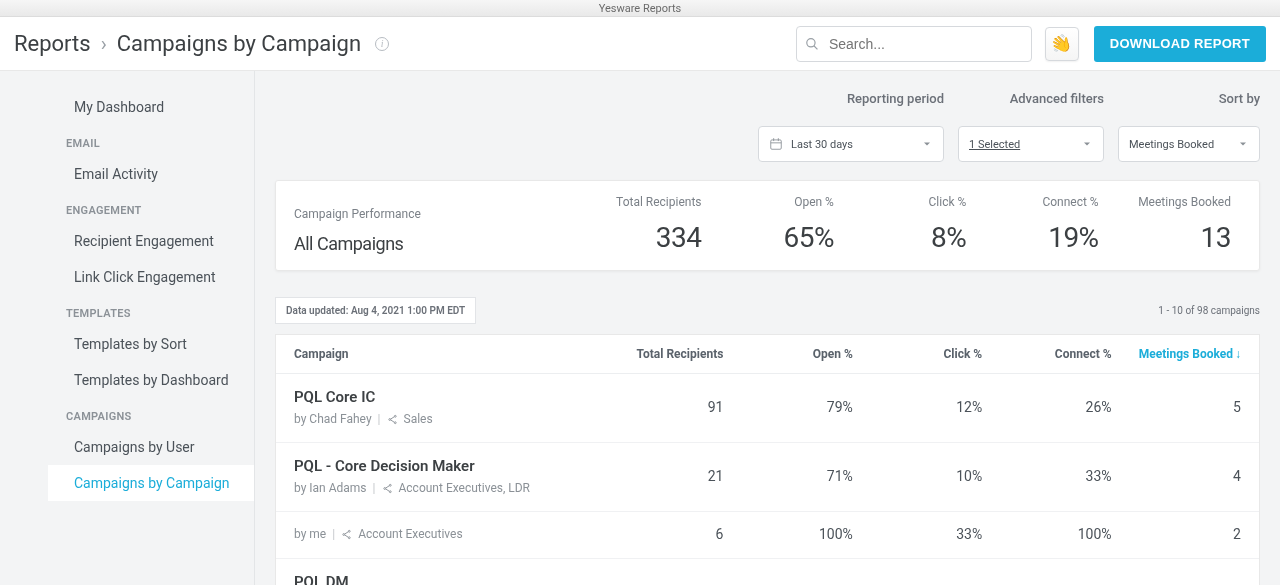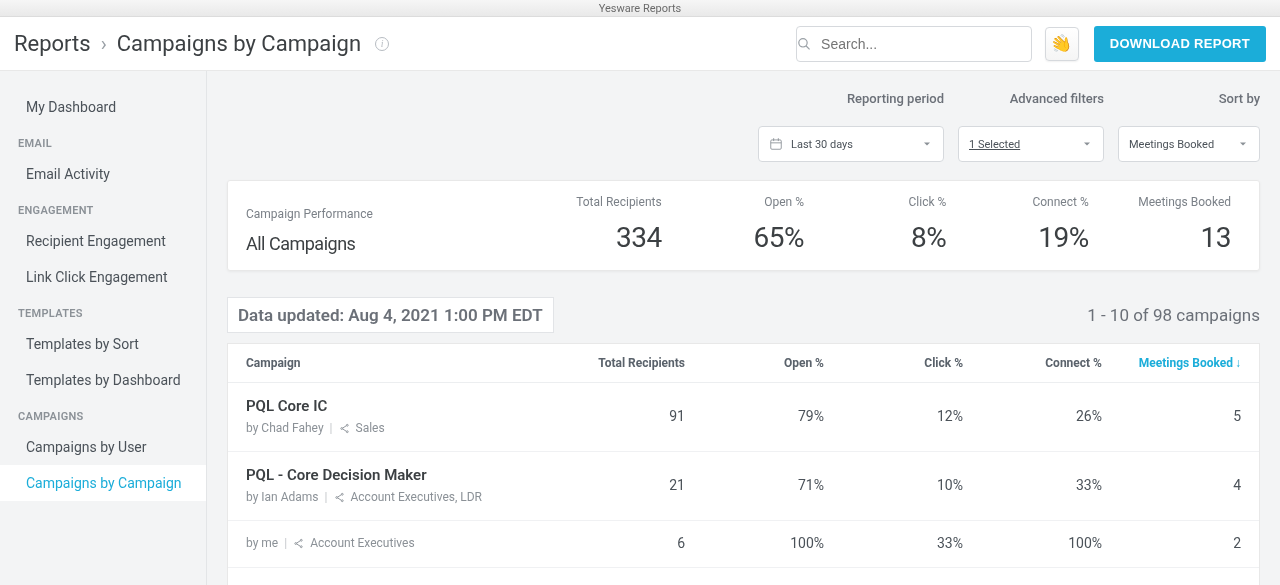--- a/index.html
+++ b/index.html
@@ -5,28 +5,28 @@
   * { box-sizing: border-box; margin: 0; padding: 0; }
   body { font-family: -apple-system, "Segoe UI", Roboto, "Helvetica Neue", Arial, sans-serif; background:#f3f4f5; color:#525b66; width:1280px; height:585px; overflow:hidden; }
   
   .titlebar { height:17px; background:linear-gradient(#f6f6f6,#e9e9e9); border-bottom:1px solid #dcdcdc; font-size:11px; color:#6b6b6b; text-align:center; line-height:17px; }
   
   .header { height:54px; background:#fff; border-bottom:1px solid #e8e8e8; display:flex; align-items:center; padding:0 14px; }
   .breadcrumb { display:flex; align-items:center; gap:10px; font-size:22px; color:#3c4043; font-weight:400; }
   .breadcrumb .sep { color:#9aa0a6; font-size:20px; }
   .info-icon { width:14px; height:14px; border:1px solid #b7bcc2; border-radius:50%; display:inline-flex; align-items:center; justify-content:center; font-size:10px; color:#b7bcc2; font-style:italic; font-family:serif; margin-left:4px;}
   .header-spacer { flex:1; }
-  .search-box { width:236px; height:36px; border:1px solid #d6d9dd; border-radius:4px; display:flex; align-items:center; padding:0 0; gap:10px; color:#9aa0a6; background:#fff;margin-left:36px;}
+  .search-box { width:236px; height:36px; border:1px solid #d6d9dd; border-radius:4px; display:flex; align-items:center; padding:0 8px; gap:10px; color:#9aa0a6; background:#fff;margin-left:36px;}
   .search-box svg { width:16px; height:16px; stroke:#9aa0a6; fill:none; }
   .search-box input { border:none; outline:none; font-size:14px; color:#6b7078; width:100%; background:transparent;}
   .wave-btn { width:34px; height:34px; margin-left:13px; border:1px solid #d6d9dd; border-radius:4px; background:linear-gradient(#fff,#f5f5f5); display:flex; align-items:center; justify-content:center; box-shadow:0 1px 2px rgba(0,0,0,.06);}
   .wave-btn span { font-size:17px; transform:rotate(-20deg); display:inline-block; }
   .download-btn { margin-left:15px; height:36px; padding:0 16px; background:#1badd9; color:#fff; border:none; border-radius:3px; font-size:13px; font-weight:600; letter-spacing:.3px; cursor:pointer;}
   
-  .layout { display:flex; height:calc(585px - 17px - 54px); }
+  .layout { display:flex; height:calc(585px - 17px - 54px);padding-left:48px; }
   .sidebar { width:207px; border-right:1px solid #e3e5e7; background:#f3f4f5; padding-top:18px;}
   .side-item { font-size:14px; color:#4b5259; padding:10px 14px 10px 26px; cursor:pointer; }
   .side-item.active { background:#fff; color:#1badd9; }
   .side-heading { font-size:11px; font-weight:600; letter-spacing:.3px; color:#8b9197; padding:12px 14px 6px 18px; }
   .main { flex:1; overflow:auto; }
   
   .filter-row { display:flex; justify-content:flex-end; gap:14px; padding:20px 20px 18px 20px; }
   .filter-group { display:flex; flex-direction:column; gap:20px;text-align:right; }
   .filter-label { font-size:13px; color:#6b7078; font-weight:500;}
   .dropdown { height:36px; border:1px solid #d6d9dd; border-radius:4px; background:#fff; display:flex; align-items:center; justify-content:space-between; padding:0 10px; font-size:11px; color:#4b5259; cursor:pointer;}
@@ -36,21 +36,21 @@
   .dd1 { width:186px; } .dd2 { width:146px;text-decoration:underline; } .dd3 { width:142px; }
   
   .summary { margin:0 20px; background:#fff; border:1px solid #e8e8e8; border-radius:3px; box-shadow:0 1px 3px rgba(0,0,0,.05); display:flex; padding:14px 28px 16px 18px; align-items:flex-end;}
   .summary-col { text-align:right; }
   .summary-col.first { text-align:left; flex:0 0 300px; }
   .summary-col .label { font-size:12px; color:#7b8188; padding-bottom:12px; display:block;}
   .summary-col .value { font-size:28px; color:#3c4043; font-weight:400; letter-spacing:-.5px;}
   .summary-col.first .value { font-size:18px; }
   .col-spread { flex:1; }
   
-  .below-row { display:flex; justify-content:space-between; align-items:center; margin:26px 20px 0 20px; font-size:17px; color:#6b7078;}
+  .below-row { display:flex; justify-content:space-between; align-items:center; margin:26px 20px 0 20px; font-size:10px; color:#6b7078;}
   .updated-box { background:#fff; border:1px solid #e2e4e7; padding:7px 10px; font-weight:600; }
   .table { margin:10px 20px 0 20px; background:#fff; border:1px solid #e8e8e8;}
   .thead, .trow { display:grid; grid-template-columns: 300px 1fr 1fr 1fr 1fr 1fr; align-items:center;}
   .thead { padding:12px 18px; font-size:12px; font-weight:700; color:#5a626b; border-bottom:1px solid #eceef0;}
   .thead .th { text-align:right; }
   .thead .th.first, .trow .td.first { text-align:left; }
   .thead .sorted { color:#1badd9; display:flex; justify-content:flex-end; align-items:center; gap:2px;}
   .trow { padding:14px 18px 16px 18px; border-bottom:1px solid #f0f1f3; font-size:14px; color:#4b5259;}
   .trow .td { text-align:right; }
   .trow .cname { font-size:15px; font-weight:600; color:#3c4043; padding-bottom:6px;}

